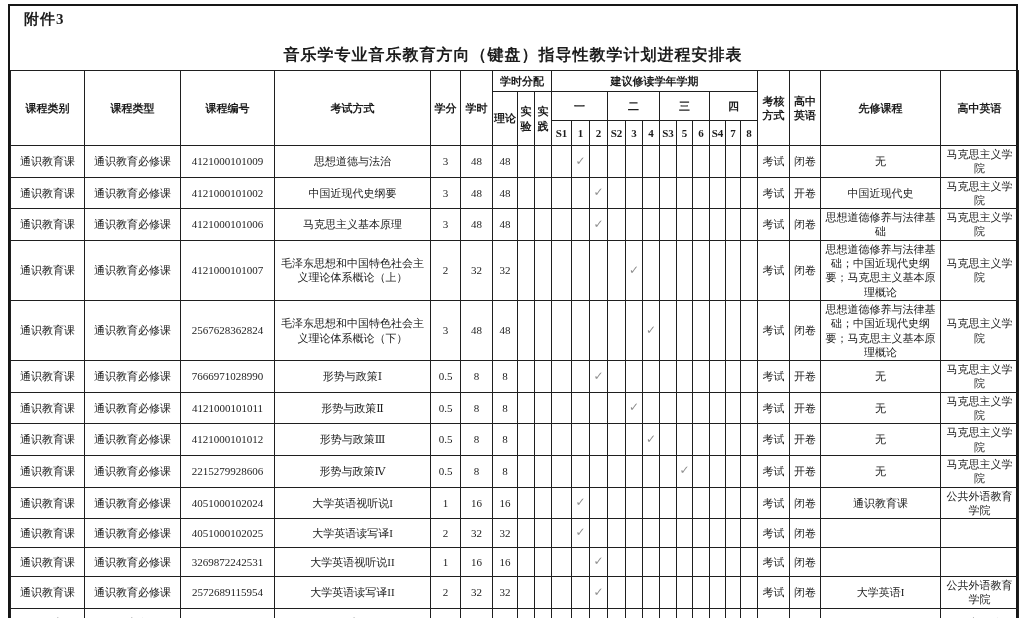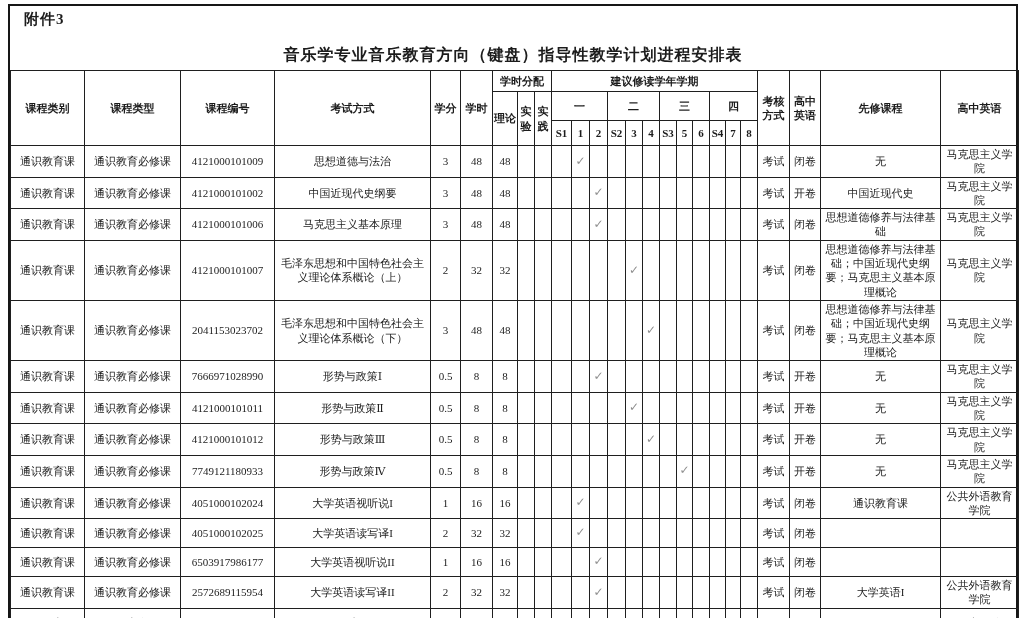--- a/index.html
+++ b/index.html
@@ -200,21 +200,21 @@
           <td class="sem"></td>
           <td class="sem"></td>
           <td>考试</td>
           <td>闭卷</td>
           <td>思想道德修养与法律基础；中国近现代史纲要；马克思主义基本原理概论</td>
           <td>马克思主义学院</td>
         </tr>
         <tr>
           <td>通识教育课</td>
           <td>通识教育必修课</td>
-          <td class="num">2041153023702</td>
+          <td class="num">2567628362824</td>
           <td>毛泽东思想和中国特色社会主义理论体系概论（下）</td>
           <td class="num">3</td>
           <td class="num">48</td>
           <td class="num">48</td>
           <td class="num"></td>
           <td class="num"></td>
           <td class="sem"></td>
           <td class="sem"></td>
           <td class="sem"></td>
           <td class="sem"></td>
@@ -308,21 +308,21 @@
           <td class="sem"></td>
           <td class="sem"></td>
           <td>考试</td>
           <td>开卷</td>
           <td>无</td>
           <td>马克思主义学院</td>
         </tr>
         <tr>
           <td>通识教育课</td>
           <td>通识教育必修课</td>
-          <td class="num">7749121180933</td>
+          <td class="num">2215279928606</td>
           <td>形势与政策Ⅳ</td>
           <td class="num">0.5</td>
           <td class="num">8</td>
           <td class="num">8</td>
           <td class="num"></td>
           <td class="num"></td>
           <td class="sem"></td>
           <td class="sem"></td>
           <td class="sem"></td>
           <td class="sem"></td>
@@ -389,21 +389,21 @@
           <td class="sem"></td>
           <td class="sem"></td>
           <td>考试</td>
           <td>闭卷</td>
           <td></td>
           <td></td>
         </tr>
         <tr>
           <td>通识教育课</td>
           <td>通识教育必修课</td>
-          <td class="num">6503917986177</td>
+          <td class="num">3269872242531</td>
           <td>大学英语视听说II</td>
           <td class="num">1</td>
           <td class="num">16</td>
           <td class="num">16</td>
           <td class="num"></td>
           <td class="num"></td>
           <td class="sem"></td>
           <td class="sem"></td>
           <td class="sem check">✓</td>
           <td class="sem"></td>

